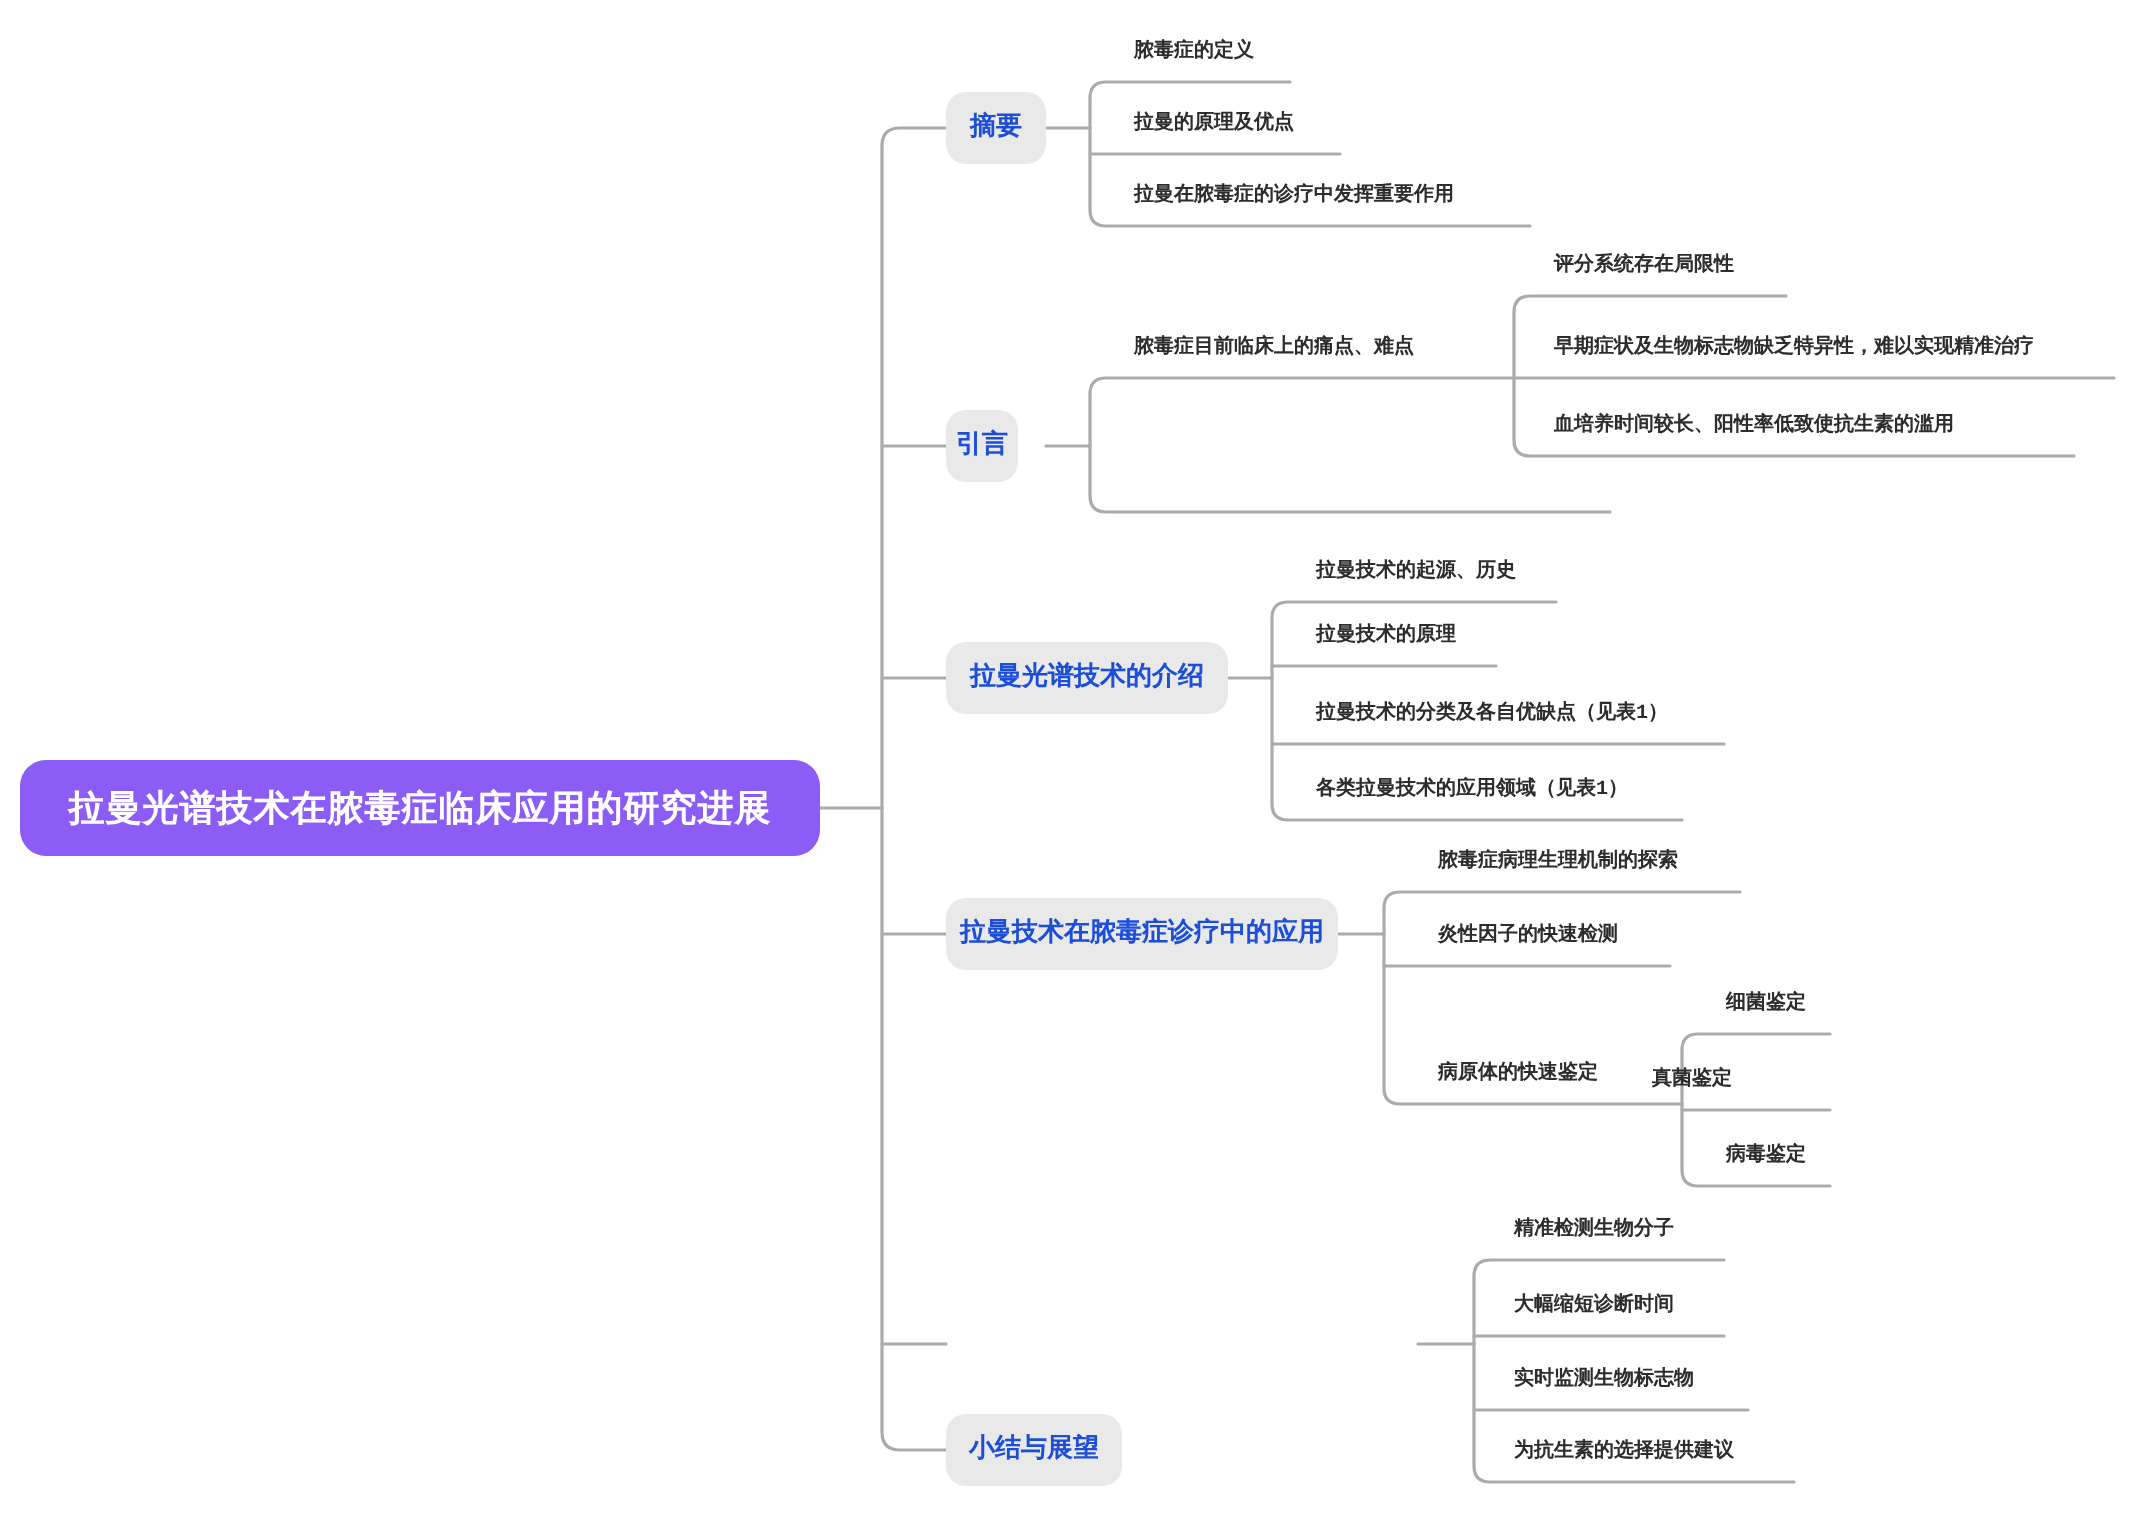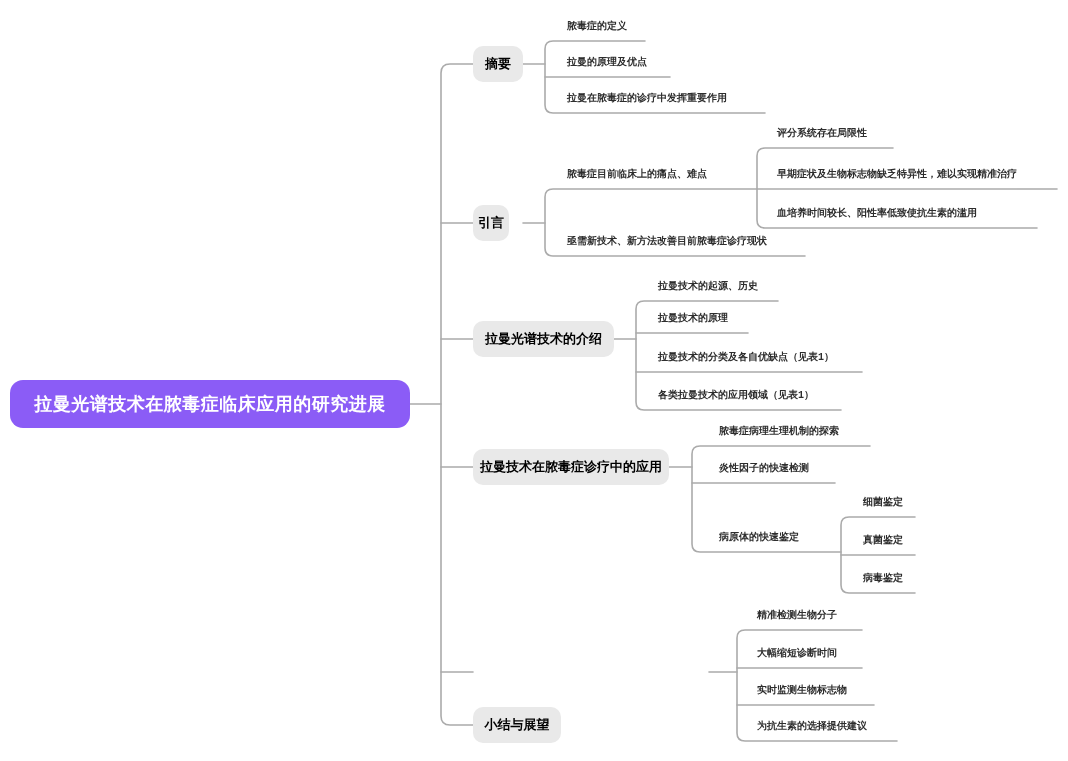--- a/index.html
+++ b/index.html
@@ -8,22 +8,22 @@
     font-family:"Liberation Sans","DejaVu Sans",sans-serif;
   }
   #connectors{position:absolute;left:0;top:0;}
   #connectors path{fill:none;stroke:#ababab;stroke-width:1.6;stroke-linecap:round;}
   .topic-root{
     position:absolute;left:10px;top:380px;width:400px;height:48px;line-height:48px;
     background:#8b5cf6;color:#ffffff;border-radius:13px;text-align:center;
     font-size:18px;font-weight:700;white-space:nowrap;letter-spacing:.5px;cursor:default;
   }
   .topic-main{
-    position:absolute;height:36px;line-height:36px;background:#e9e9e9;color:#000000;
-    border-radius:10px;text-align:center;font-size:13px;font-weight:700;white-space:nowrap;cursor:default;
+    position:absolute;height:36px;line-height:36px;background:#e9e9e9;color:#1d4ed8;
+    border-radius:10px;text-align:center;font-size:13px;font-weight:700;white-space:nowrap;cursor:default;font-family:Liberation Mono, monospace;
   }
   .sub{
     position:absolute;height:14px;line-height:14px;font-size:10px;font-weight:700;
     color:#2d2d2d;white-space:nowrap;cursor:default;font-family:Liberation Mono, monospace;
   }
 </style>
 </head>
 <body>
 
 <div id="canvas">
@@ -72,37 +72,36 @@
   <div class="topic-main" style="left:473px;top:205px;width:36px">引言</div>
   <div class="topic-main" style="left:473px;top:321px;width:141px">拉曼光谱技术的介绍</div>
   <div class="topic-main" style="left:473px;top:449px;width:196px">拉曼技术在脓毒症诊疗中的应用</div>
   <div class="topic-main" style="left:473px;top:707px;width:88px">小结与展望</div>
 
   <div class="sub" style="left:567px;top:20px">脓毒症的定义</div>
   <div class="sub" style="left:567px;top:56px">拉曼的原理及优点</div>
   <div class="sub" style="left:567px;top:92px">拉曼在脓毒症的诊疗中发挥重要作用</div>
 
   <div class="sub" style="left:567px;top:168px">脓毒症目前临床上的痛点、难点</div>
-  <div class="sub" style="left:567px;top:235px">亟需新技术、新方法改善目前脓毒症诊疗现状</div>
 
   <div class="sub" style="left:777px;top:127px">评分系统存在局限性</div>
   <div class="sub" style="left:777px;top:168px">早期症状及生物标志物缺乏特异性，难以实现精准治疗</div>
   <div class="sub" style="left:777px;top:207px">血培养时间较长、阳性率低致使抗生素的滥用</div>
 
   <div class="sub" style="left:658px;top:280px">拉曼技术的起源、历史</div>
   <div class="sub" style="left:658px;top:312px">拉曼技术的原理</div>
   <div class="sub" style="left:658px;top:351px">拉曼技术的分类及各自优缺点（见表1）</div>
   <div class="sub" style="left:658px;top:389px">各类拉曼技术的应用领域（见表1）</div>
 
   <div class="sub" style="left:719px;top:425px">脓毒症病理生理机制的探索</div>
   <div class="sub" style="left:719px;top:462px">炎性因子的快速检测</div>
   <div class="sub" style="left:719px;top:531px">病原体的快速鉴定</div>
 
   <div class="sub" style="left:863px;top:496px">细菌鉴定</div>
-  <div class="sub" style="left:863px;top:534px">真菌鉴定</div>
+  <div class="sub" style="left:826px;top:534px">真菌鉴定</div>
   <div class="sub" style="left:863px;top:572px">病毒鉴定</div>
 
   <div class="sub" style="left:757px;top:609px">精准检测生物分子</div>
   <div class="sub" style="left:757px;top:647px">大幅缩短诊断时间</div>
   <div class="sub" style="left:757px;top:684px">实时监测生物标志物</div>
   <div class="sub" style="left:757px;top:720px">为抗生素的选择提供建议</div>
 
 </div>
 
 </body></html>

